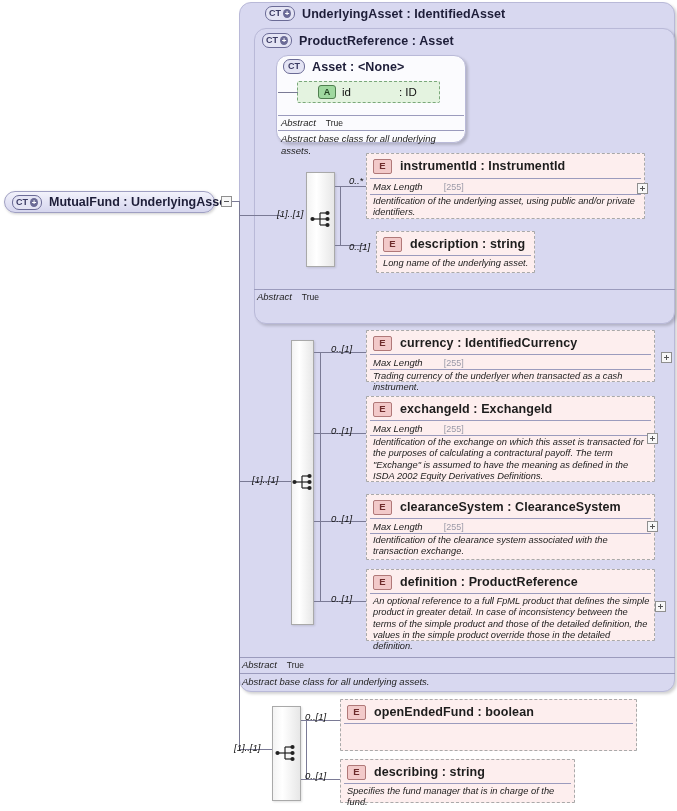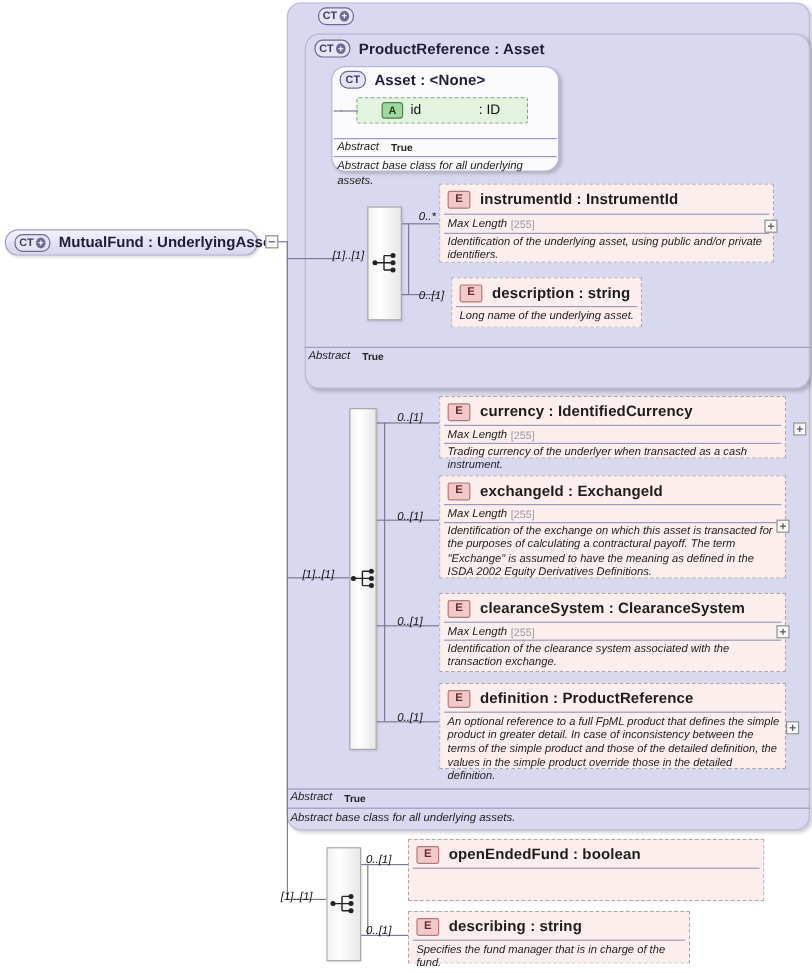--- a/index.html
+++ b/index.html
@@ -75,21 +75,21 @@
     position:absolute;
     border-top:1px solid #9b9bbd;
     box-sizing:border-box;
     display:flex;
     align-items:center;
     gap:10px;
     padding-left:3px;
     font-size:9.5px;
   }
   .prop-row .k{font-style:italic;color:#222;}
-  .prop-row .v{font-weight:bold;font-size:8.5px;color:#222;}
+  .prop-row .v{font-weight:normal;font-size:8.5px;color:#222;}
   .doc-row{
     position:absolute;
     border-top:1px solid #9b9bbd;
     box-sizing:border-box;
     padding-left:3px;
     padding-top:2px;
     font-style:italic;
     font-size:9.5px;
     color:#222;
     line-height:11.5px;
@@ -126,21 +126,21 @@
     border-radius:1px;
   }
   .el-head{
     position:absolute;top:3px;left:7px;right:4px;height:20px;
     display:flex;align-items:center;gap:8px;white-space:nowrap;
   }
   .el-title{font-size:12.5px;font-weight:bold;color:#1d1d1d;letter-spacing:.1px;}
   .el-sep{position:absolute;left:4px;right:4px;border-top:1px solid #9b9bbd;}
   .el-facet{
     position:absolute;left:7px;right:20px;
-    display:flex;align-items:center;gap:3px;font-size:9.5px;
+    display:flex;align-items:center;gap:21px;font-size:9.5px;
   }
   .el-facet .k{font-style:italic;color:#222;}
   .el-facet .v{color:#9a9aa8;font-size:9px;}
   .el-doc{
     position:absolute;left:7px;right:6px;
     font-style:italic;font-size:9.3px;color:#222;line-height:11.3px;
   }
 
   
   .seq-bar{
@@ -202,20 +202,21 @@
 </style>
 </head>
 <body>
 
 <div class="abs" style="left:0;top:0;width:677px;height:811px;">
 
   <div class="ct-box" style="left:239px;top:2px;width:436px;height:690px;">
   </div>
   <div class="ct-head" style="left:265px;top:5px;height:17px;">
     <span class="badge ctplus">CT<span class="plusglyph">+</span></span>
+    <span class="ct-title">UnderlyingAsset : IdentifiedAsset</span>
   </div>
 
   <div class="prop-row" style="left:239px;top:657px;width:436px;height:14px;">
     <span class="k">Abstract</span>
     <span class="v">True</span>
   </div>
   <div class="doc-row" style="left:239px;top:673px;width:436px;height:16px;">Abstract base class for all underlying assets.</div>
 
   <div class="ct-box" style="left:254px;top:28px;width:421px;height:296px;">
   </div>

